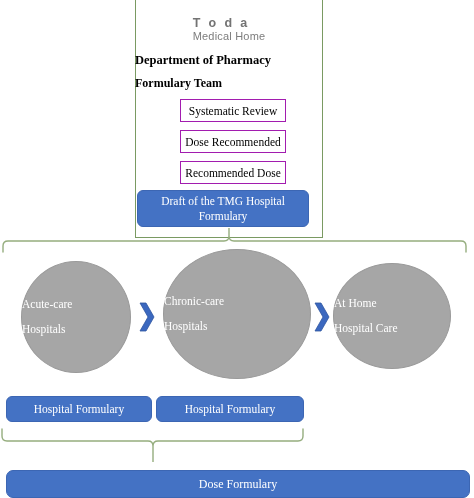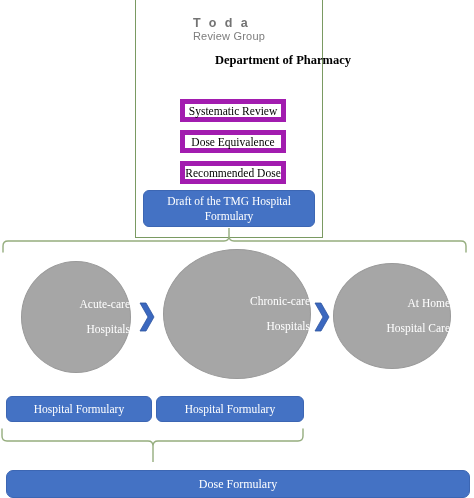--- a/index.html
+++ b/index.html
@@ -78,35 +78,35 @@
     font-size: 11px;
     color: #7d7d7d;
     letter-spacing: 0.2px;
   }
 
   
   .hdr {
     position: absolute;
     left: 135px;
     width: 216px;
-    text-align: right;
+    text-align: left;
     font-weight: bold;
     color: #000000;
   }
   .hdr-dept { top: 53px; font-size: 12.5px; }
   .hdr-team { top: 76px; font-size: 12px; }
 
   
   .wbox {
     position: absolute;
     left: 180px;
     width: 106px;
     height: 23px;
     box-sizing: border-box;
-    border: 5px solid #a21caf;
+    border: 1px solid #a21caf;
     background: #ffffff;
     display: flex;
     align-items: center;
     justify-content: center;
     font-size: 11.5px;
     color: #000000;
     white-space: nowrap;
   }
   .wbox-1 { top: 99px; }
   .wbox-2 { top: 130px; }
@@ -121,21 +121,21 @@
     border-radius: 6px;
     color: #ffffff;
     display: flex;
     align-items: center;
     justify-content: center;
     text-align: center;
     line-height: 1.25;
     font-size: 11.5px;
   }
   .bbox-draft {
-    left: 143px;
+    left: 137px;
     top: 190px;
     width: 172px;
     height: 37px;
     padding: 0 8px;
   }
   .bbox-hf1 { left: 6px;   top: 396px; width: 146px; height: 26px; }
   .bbox-hf2 { left: 156px; top: 396px; width: 148px; height: 26px; }
   .bbox-local {
     left: 6px;
     top: 470px;
@@ -147,21 +147,21 @@
 
   
   .circle {
     position: absolute;
     border-radius: 50%;
     background: #A6A6A6;
     border: 1px solid #9a9a9a;
     box-sizing: border-box;
     display: flex;
     flex-direction: column;
-    align-items: flex-end;
+    align-items: flex-start;
     justify-content: center;
     color: #ffffff;
     font-size: 11.5px;
     line-height: 1;
     text-align: center;
   }
   .circle .l1 { margin-bottom: 14px; }
   .circle-acute   { left: 21px;  top: 261px; width: 110px; height: 112px; }
   .circle-chronic { left: 163px; top: 249px; width: 148px; height: 130px; }
   .circle-home    { left: 333px; top: 263px; width: 118px; height: 106px; }
@@ -188,28 +188,29 @@
 </head>
 <body>
 
 <div id="canvas">
 
   <div class="green-panel"></div>
 
   <div class="logo-wrap">
     <div class="logo-text">
       <div class="logo-name">T o d a</div>
-      <div class="logo-sub">Review Group</div>
+      <div class="logo-sub">Medical Home</div>
     </div>
   </div>
 
   <div class="hdr hdr-dept">Department of Pharmacy</div>
+  <div class="hdr hdr-team">Formulary Team</div>
 
   <div class="wbox wbox-1">Systematic Review</div>
-  <div class="wbox wbox-2">Dose Equivalence</div>
+  <div class="wbox wbox-2">Dose Recommended</div>
   <div class="wbox wbox-3">Recommended Dose</div>
 
   <div class="bbox bbox-draft">Draft of the TMG Hospital Formulary</div>
 
   <svg class="overlay" viewBox="0 0 474 498">
 
     <path d="M3 252 L3 246 Q3 241 8 241 L224 241 Q229 241 229 236 L229 233
              L229 236 Q229 241 234 241 L461 241 Q466 241 466 246 L466 252" fill="none" stroke="#95ad7e" stroke-width="1.4" stroke-linecap="round"></path>
 
     <path d="M229 233 L229 228" fill="none" stroke="#95ad7e" stroke-width="1.4"></path>

